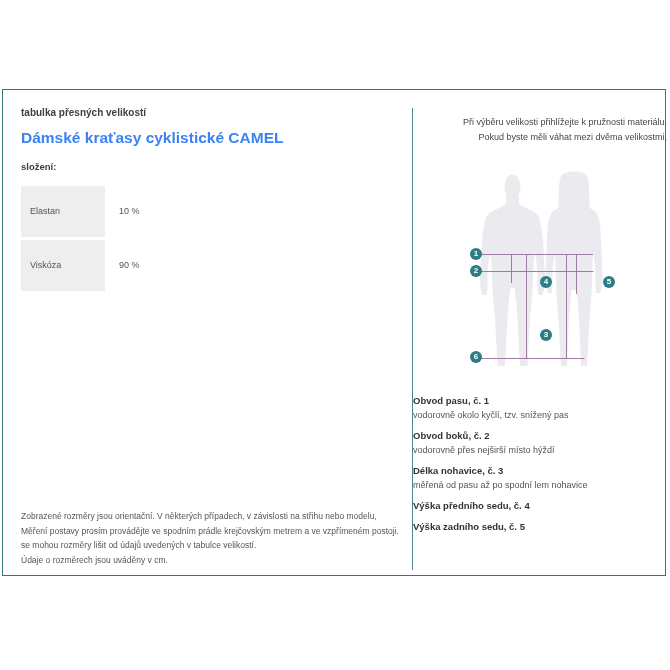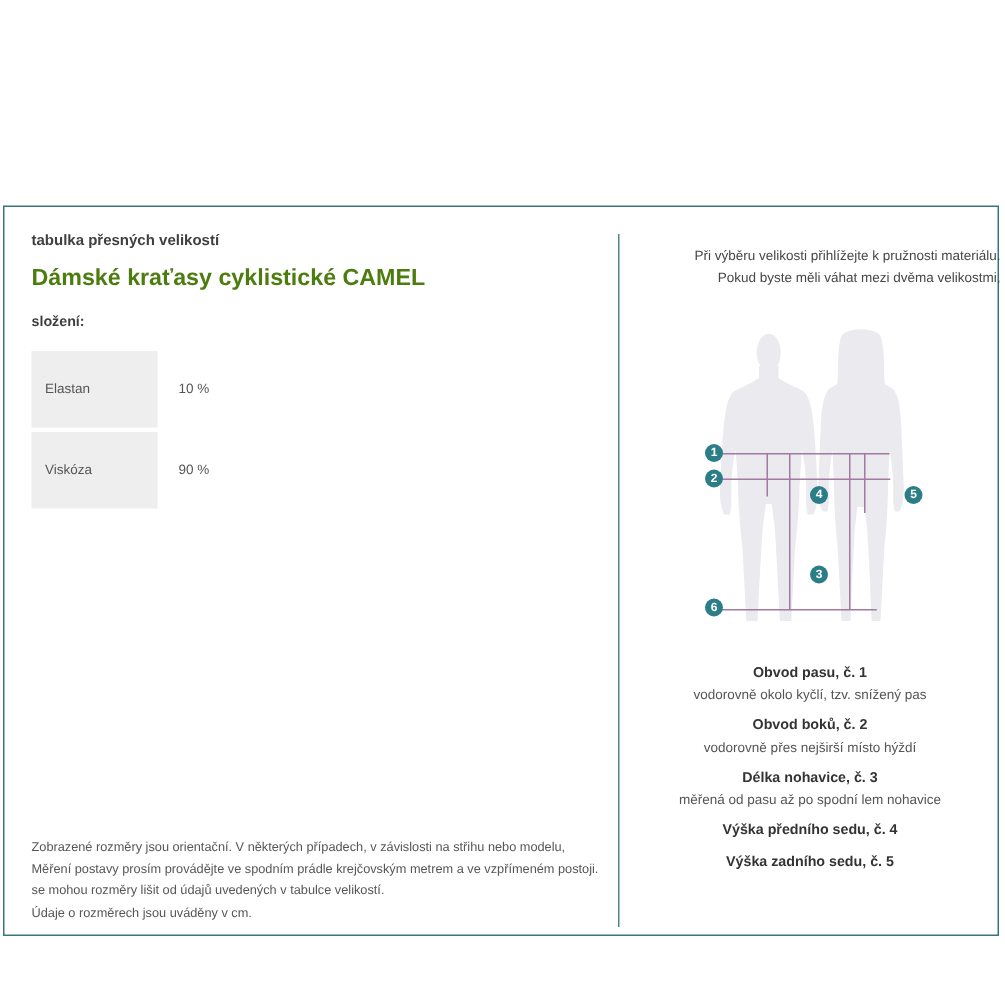--- a/index.html
+++ b/index.html
@@ -3,34 +3,34 @@
 <meta charset="utf-8">
 <style>
   html,body { margin:0; padding:0; }
   .page {
     position:relative; width:670px; height:670px; background:#ffffff;
     font-family:"Liberation Sans", sans-serif; overflow:hidden;
     -webkit-font-smoothing:antialiased;
   }
   .panel-box {
     position:absolute; left:2px; top:89px; width:664px; height:487px;
-    border:1px solid #35767e; background:#ffffff; box-sizing:border-box;margin-top:48px;
+    border:1px solid #35767e; background:#ffffff; box-sizing:border-box;
   }
   .divider {
     position:absolute; left:409px; top:18px; width:1px; height:462px;
     background:#4d858d;
   }
   
   .kicker {
     position:absolute; left:18px; top:17px;
     font-size:10px; font-weight:bold; color:#3f3f3f;
   }
   .title {
     position:absolute; left:18px; top:39px;
-    font-size:15.5px; font-weight:bold; color:#4d7c0f; line-height:17px;
+    font-size:15.5px; font-weight:bold; color:#3b82f6; line-height:17px;
   }
   .comp-label {
     position:absolute; left:18px; top:71px;
     font-size:9.5px; font-weight:bold; color:#3f3f3f;
   }
   .comp-table {
     position:absolute; left:18px; top:93px;
     border-collapse:separate; border-spacing:0 3px;
     font-size:9px; color:#555555;
   }
@@ -47,21 +47,21 @@
     text-align:right; font-size:9px; color:#474747; line-height:15px;
   }
   .diagram { position:absolute; left:448px; top:76px; width:218px; height:212px; }
   .diagram svg { position:absolute; left:0; top:0; }
   .marker {
     position:absolute; width:12px; height:12px; border-radius:50%;
     background:#2b7e87; color:#ffffff; font-size:8px; font-weight:bold;
     line-height:12px; text-align:center;
   }
   .measurements {
-    position:absolute; left:410px; top:304px; width:254px; text-align:center;
+    position:absolute; left:410px; top:304px; width:254px; text-align:left;
   }
   .m-item { margin-bottom:7px; }
   .m-title { font-size:9.5px; font-weight:bold; color:#333333; line-height:14px; }
   .m-desc  { font-size:9px; color:#555555; line-height:14px; }
 </style>
 </head>
 <body>
 
 <div class="page">
   <div class="panel-box">

